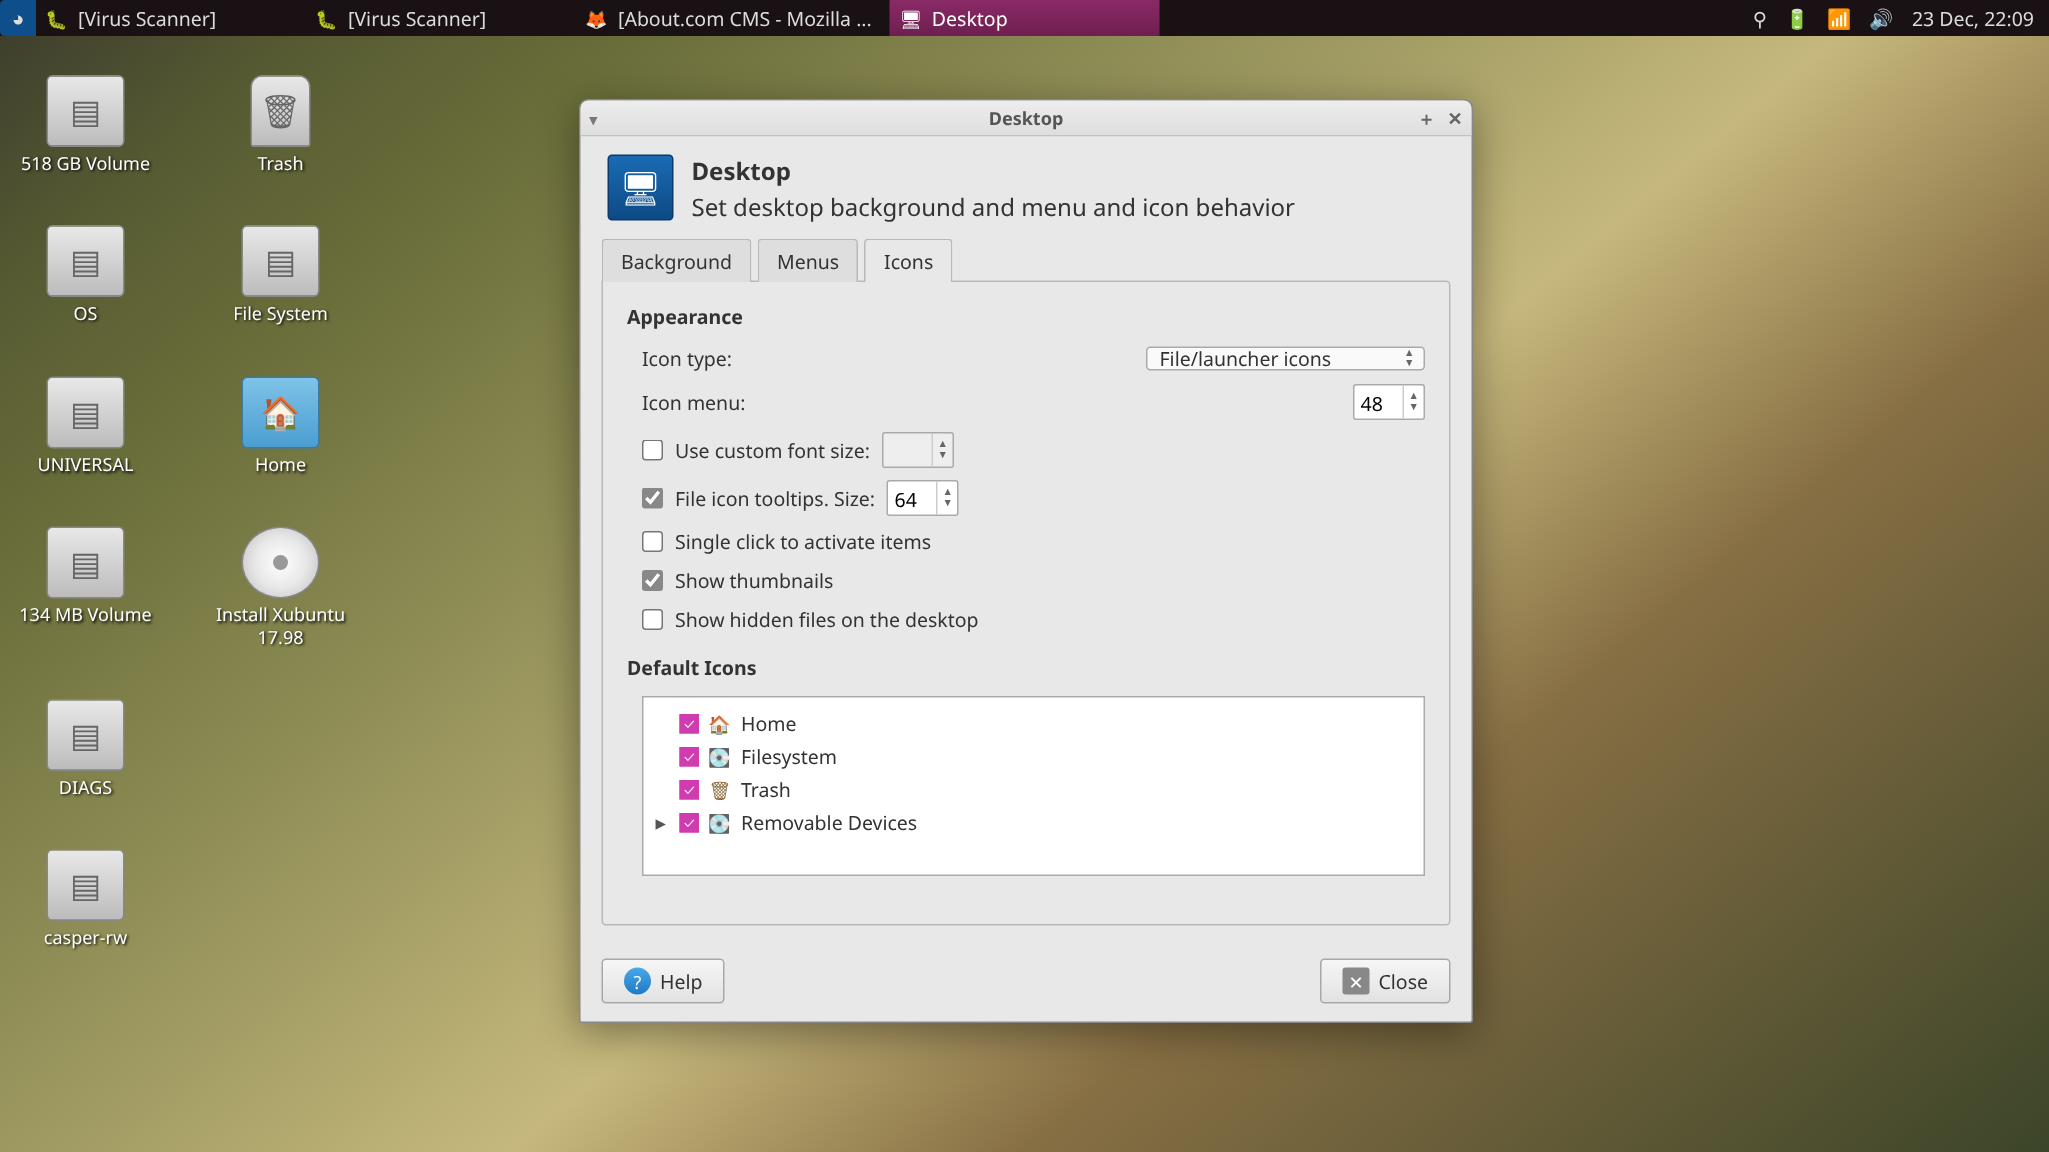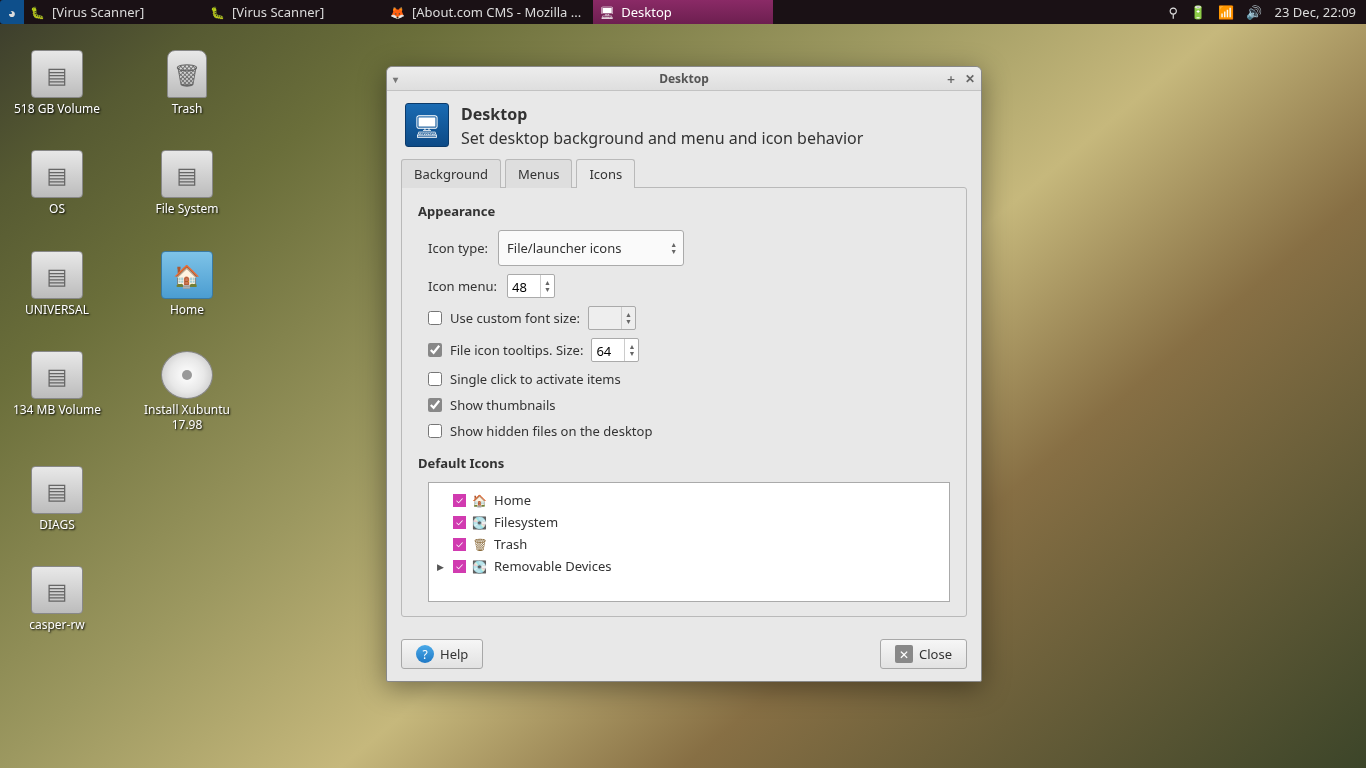--- a/index.html
+++ b/index.html
@@ -98,26 +98,26 @@
   background:#dedede; border-radius:3px 3px 0 0;
   cursor:default; position:relative; top:1px;
 }
 .tab.active { background:#e8e8e8; z-index:2; }
 .tabcontent {
   margin:0 14px 14px 14px; border:1px solid #b9b9b9;
   flex:1; padding:14px 16px; background:#e8e8e8;
   border-radius:0 3px 3px 3px;
 }
 .section-title { font-weight:bold; color:#333; font-size:13px; margin-bottom:10px; }
-.row { display:flex; align-items:center; gap:10px; margin:8px 0 8px 10px; font-size:13px; color:#333; }
+.row { display:flex; align-items:center; gap:22px; margin:8px 0 8px 10px; font-size:13px; color:#333;justify-content:space-between; }
 .row label { min-width:0; }
 .combo {
   display:flex; align-items:center; justify-content:space-between;
   border:1px solid #aaa; border-radius:3px; background:#fafafa;
-  height:36px; padding:0 6px 0 8px; min-width:186px; font-size:13px;
+  height:16px; padding:0 6px 0 8px; min-width:186px; font-size:13px;
 }
 .combo .spin { display:flex;flex-direction:column;font-size:7px;color:#666;line-height:7px; }
 .numfield {
   display:flex; border:1px solid #aaa; background:#fff; height:24px; border-radius:2px;
 }
 .numfield input { border:none; width:32px; padding:12px 4px; font-size:13px; outline:none; background:transparent; }
 .numfield .spin { border-left:1px solid #ccc; width:14px; display:flex;flex-direction:column;font-size:7px;color:#666;align-items:center;justify-content:center;line-height:7px; }
 .numfield.disabled { background:#eee; }
 .numfield.disabled input { color:#aaa; }
 input[type=checkbox] { width:14px;height:14px; accent-color:#888; }

